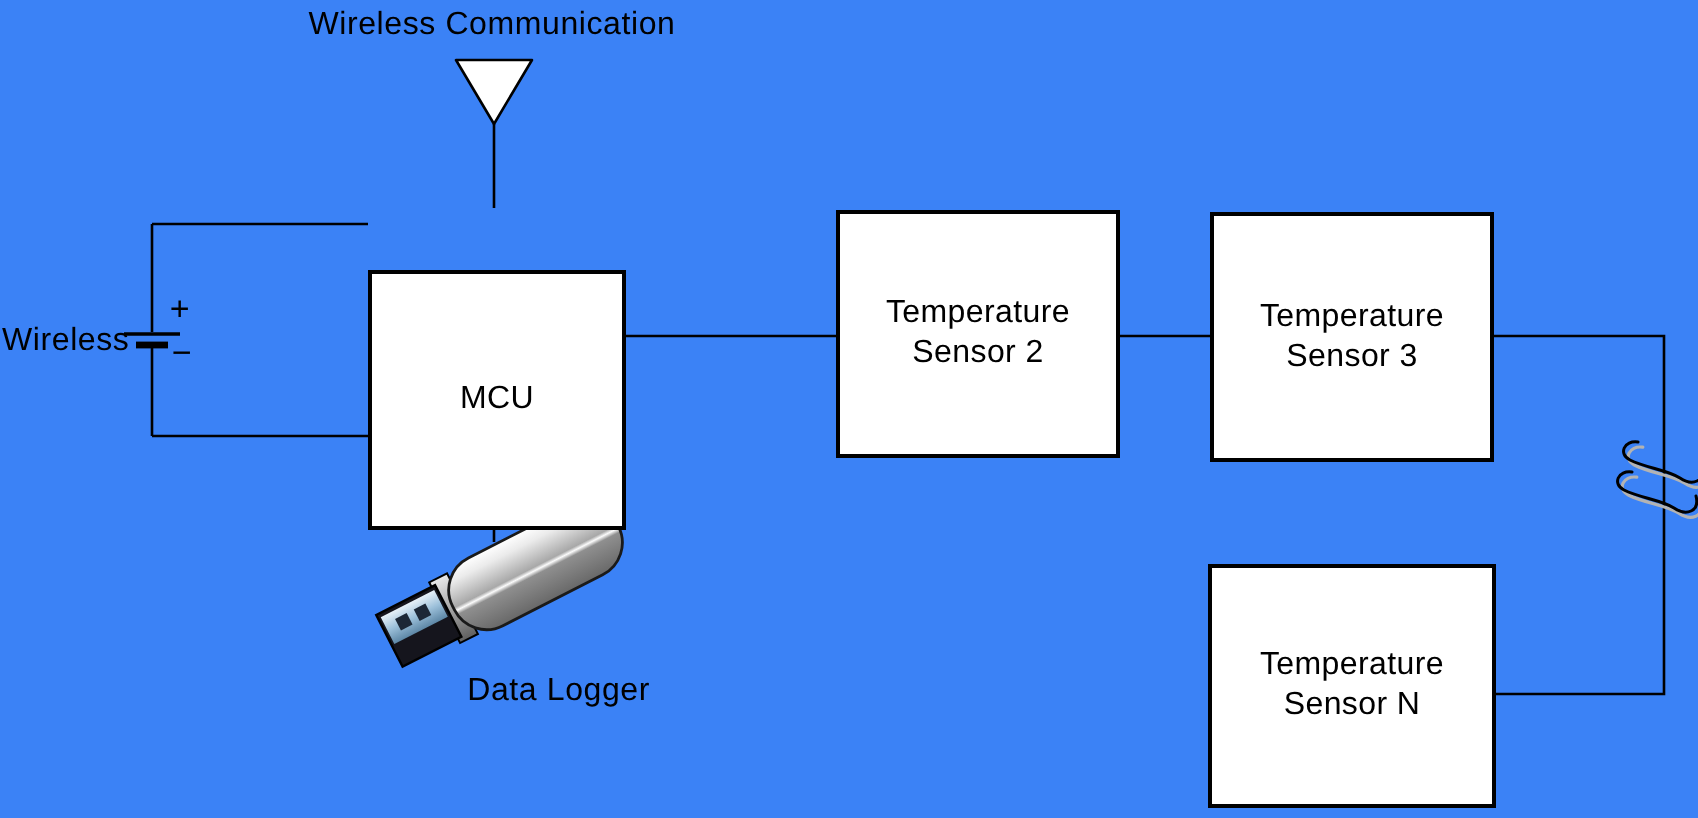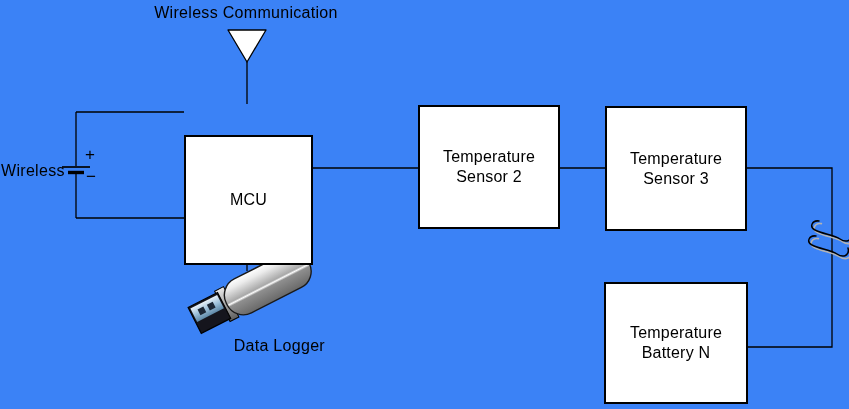--- a/index.html
+++ b/index.html
@@ -128,16 +128,16 @@
     <span>Sensor 2</span>
   </div>
 
   <div class="block ts2">
     <span>Temperature</span>
     <span>Sensor 3</span>
   </div>
 
   <div class="block tsn">
     <span>Temperature</span>
-    <span>Battery N</span>
+    <span>Sensor N</span>
   </div>
 
 </div>
 
 </body></html>

